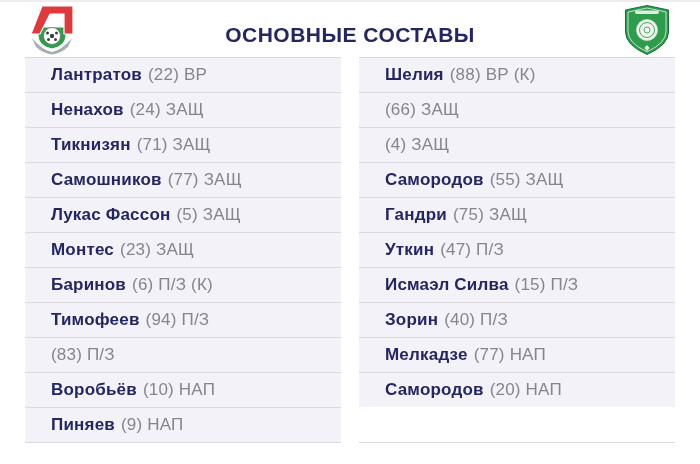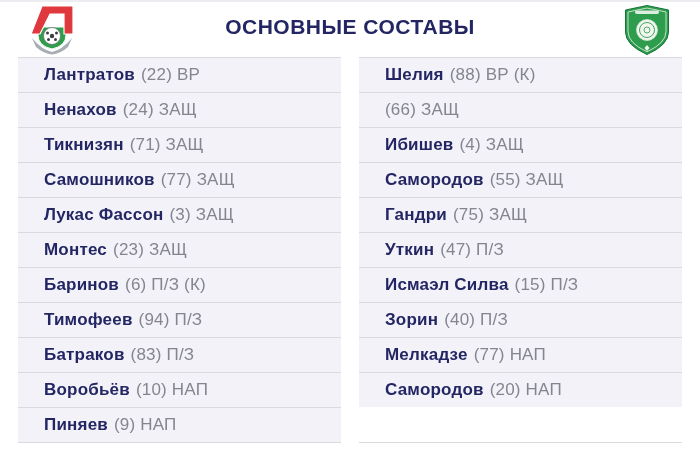--- a/index.html
+++ b/index.html
@@ -27,31 +27,31 @@
     width: 46px;
     height: 50px;
   }
   .crest-home { left: 29px; }
   .crest-away { right: 30px; }
   .crest svg { width: 100%; height: 100%; display: block; }
   .title {
     position: absolute;
     left: 0; right: 0;
     top: 13px;
-    margin: 0;
+    margin: 8px;
     text-align: center;
     font-size: 21px;
     font-weight: 700;
     letter-spacing: 0.5px;
     color: #232663;
   }
   .columns {
     display: flex;
     gap: 18px;
-    padding: 0 18px;
+    padding: 0 25px;
   }
   .column {
     flex: 1;
     border-bottom: 1px solid #d9d9de;
   }
   .player-row {
     height: 34px;
     border-top: 1px solid #d9d9de;
     background: #f2f2f8;
     display: flex;
@@ -122,57 +122,55 @@
         <div class="player-row">
           <span class="player-name">Тикнизян</span>
           <span class="player-meta">(71) ЗАЩ</span>
         </div>
         <div class="player-row">
           <span class="player-name">Самошников</span>
           <span class="player-meta">(77) ЗАЩ</span>
         </div>
         <div class="player-row">
           <span class="player-name">Лукас Фассон</span>
-          <span class="player-meta">(3) ЗАЩ</span>
+          <span class="player-meta">(5) ЗАЩ</span>
         </div>
         <div class="player-row">
           <span class="player-name">Монтес</span>
           <span class="player-meta">(23) ЗАЩ</span>
         </div>
         <div class="player-row">
           <span class="player-name">Баринов</span>
           <span class="player-meta">(6) П/З (К)</span>
         </div>
         <div class="player-row">
           <span class="player-name">Тимофеев</span>
           <span class="player-meta">(94) П/З</span>
         </div>
         <div class="player-row">
-          <span class="player-name">Батраков</span>
           <span class="player-meta">(83) П/З</span>
         </div>
         <div class="player-row">
           <span class="player-name">Воробьёв</span>
           <span class="player-meta">(10) НАП</span>
         </div>
         <div class="player-row">
           <span class="player-name">Пиняев</span>
           <span class="player-meta">(9) НАП</span>
         </div>
       </section>
     <section class="column" id="away-column">
         <div class="player-row">
           <span class="player-name">Шелия</span>
           <span class="player-meta">(88) ВР (К)</span>
         </div>
         <div class="player-row">
           <span class="player-meta">(66) ЗАЩ</span>
         </div>
         <div class="player-row">
-          <span class="player-name">Ибишев</span>
           <span class="player-meta">(4) ЗАЩ</span>
         </div>
         <div class="player-row">
           <span class="player-name">Самородов</span>
           <span class="player-meta">(55) ЗАЩ</span>
         </div>
         <div class="player-row">
           <span class="player-name">Гандри</span>
           <span class="player-meta">(75) ЗАЩ</span>
         </div>

